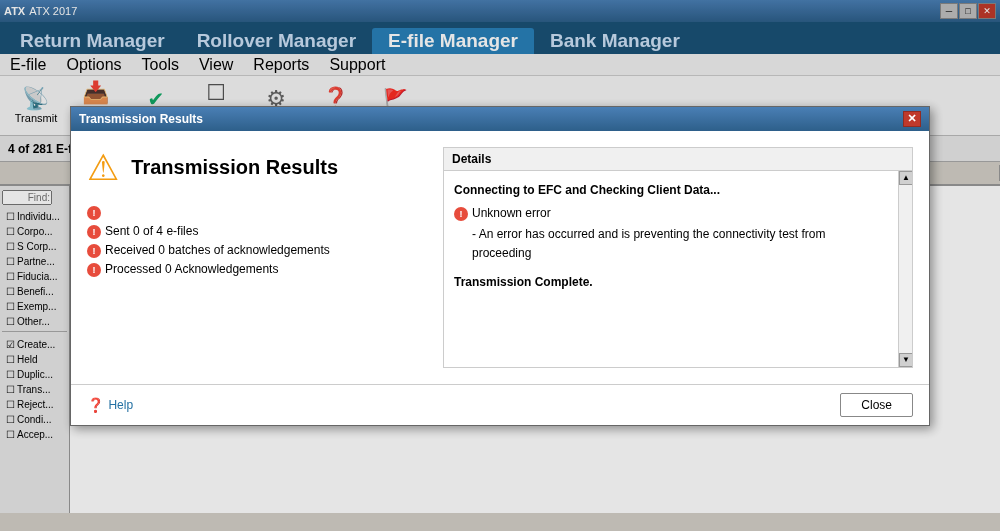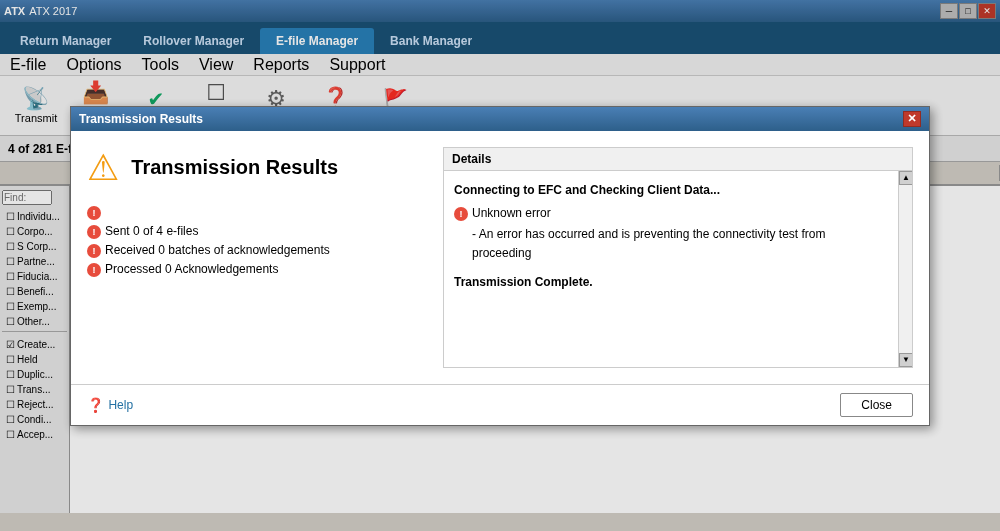--- a/index.html
+++ b/index.html
@@ -31,21 +31,21 @@
     
     .nav-tabs-bar {
       background: #1a5276;
       display: flex;
       height: 32px;
       align-items: flex-end;
       padding: 0 0 0 4px;
     }
     .nav-tab {
       padding: 4px 16px;
-      font-size: 12px;
+      font-size: 19px;
       font-weight: bold;
       color: #cce0f5;
       cursor: pointer;
       border-radius: 3px 3px 0 0;
       height: 26px;
       display: flex; align-items: center;
     }
     .nav-tab.active {
       background: #2980b9;
       color: white;
@@ -375,21 +375,21 @@
   <div class="th">Client #</div>
   <div class="th">Comple...</div>
   <div class="th">SSN/EIN</div>
   <div class="th">E-file ID</div>
   <div class="th">Jurisdiction</div>
 </div>
 
 <div class="main-layout">
   <div class="sidebar">
     <div style="font-size:10px;margin-bottom:4px;">
-      <label><input type="text" style="width: 50px; font-size: 10px;" placeholder="Find:"></label>
+      <label><input type="text" style="width: 50px; font-size: 10px; text-align: right;" placeholder="Find:"></label>
     </div>
     <div class="sidebar-item"><span class="sidebar-check">☐</span>Individu...</div>
     <div class="sidebar-item"><span class="sidebar-check">☐</span>Corpo...</div>
     <div class="sidebar-item"><span class="sidebar-check">☐</span>S Corp...</div>
     <div class="sidebar-item"><span class="sidebar-check">☐</span>Partne...</div>
     <div class="sidebar-item"><span class="sidebar-check">☐</span>Fiducia...</div>
     <div class="sidebar-item"><span class="sidebar-check">☐</span>Benefi...</div>
     <div class="sidebar-item"><span class="sidebar-check">☐</span>Exemp...</div>
     <div class="sidebar-item"><span class="sidebar-check">☐</span>Other...</div>
     <div style="height:4px;border-top:1px solid #aaa;margin:2px 0;"></div>

